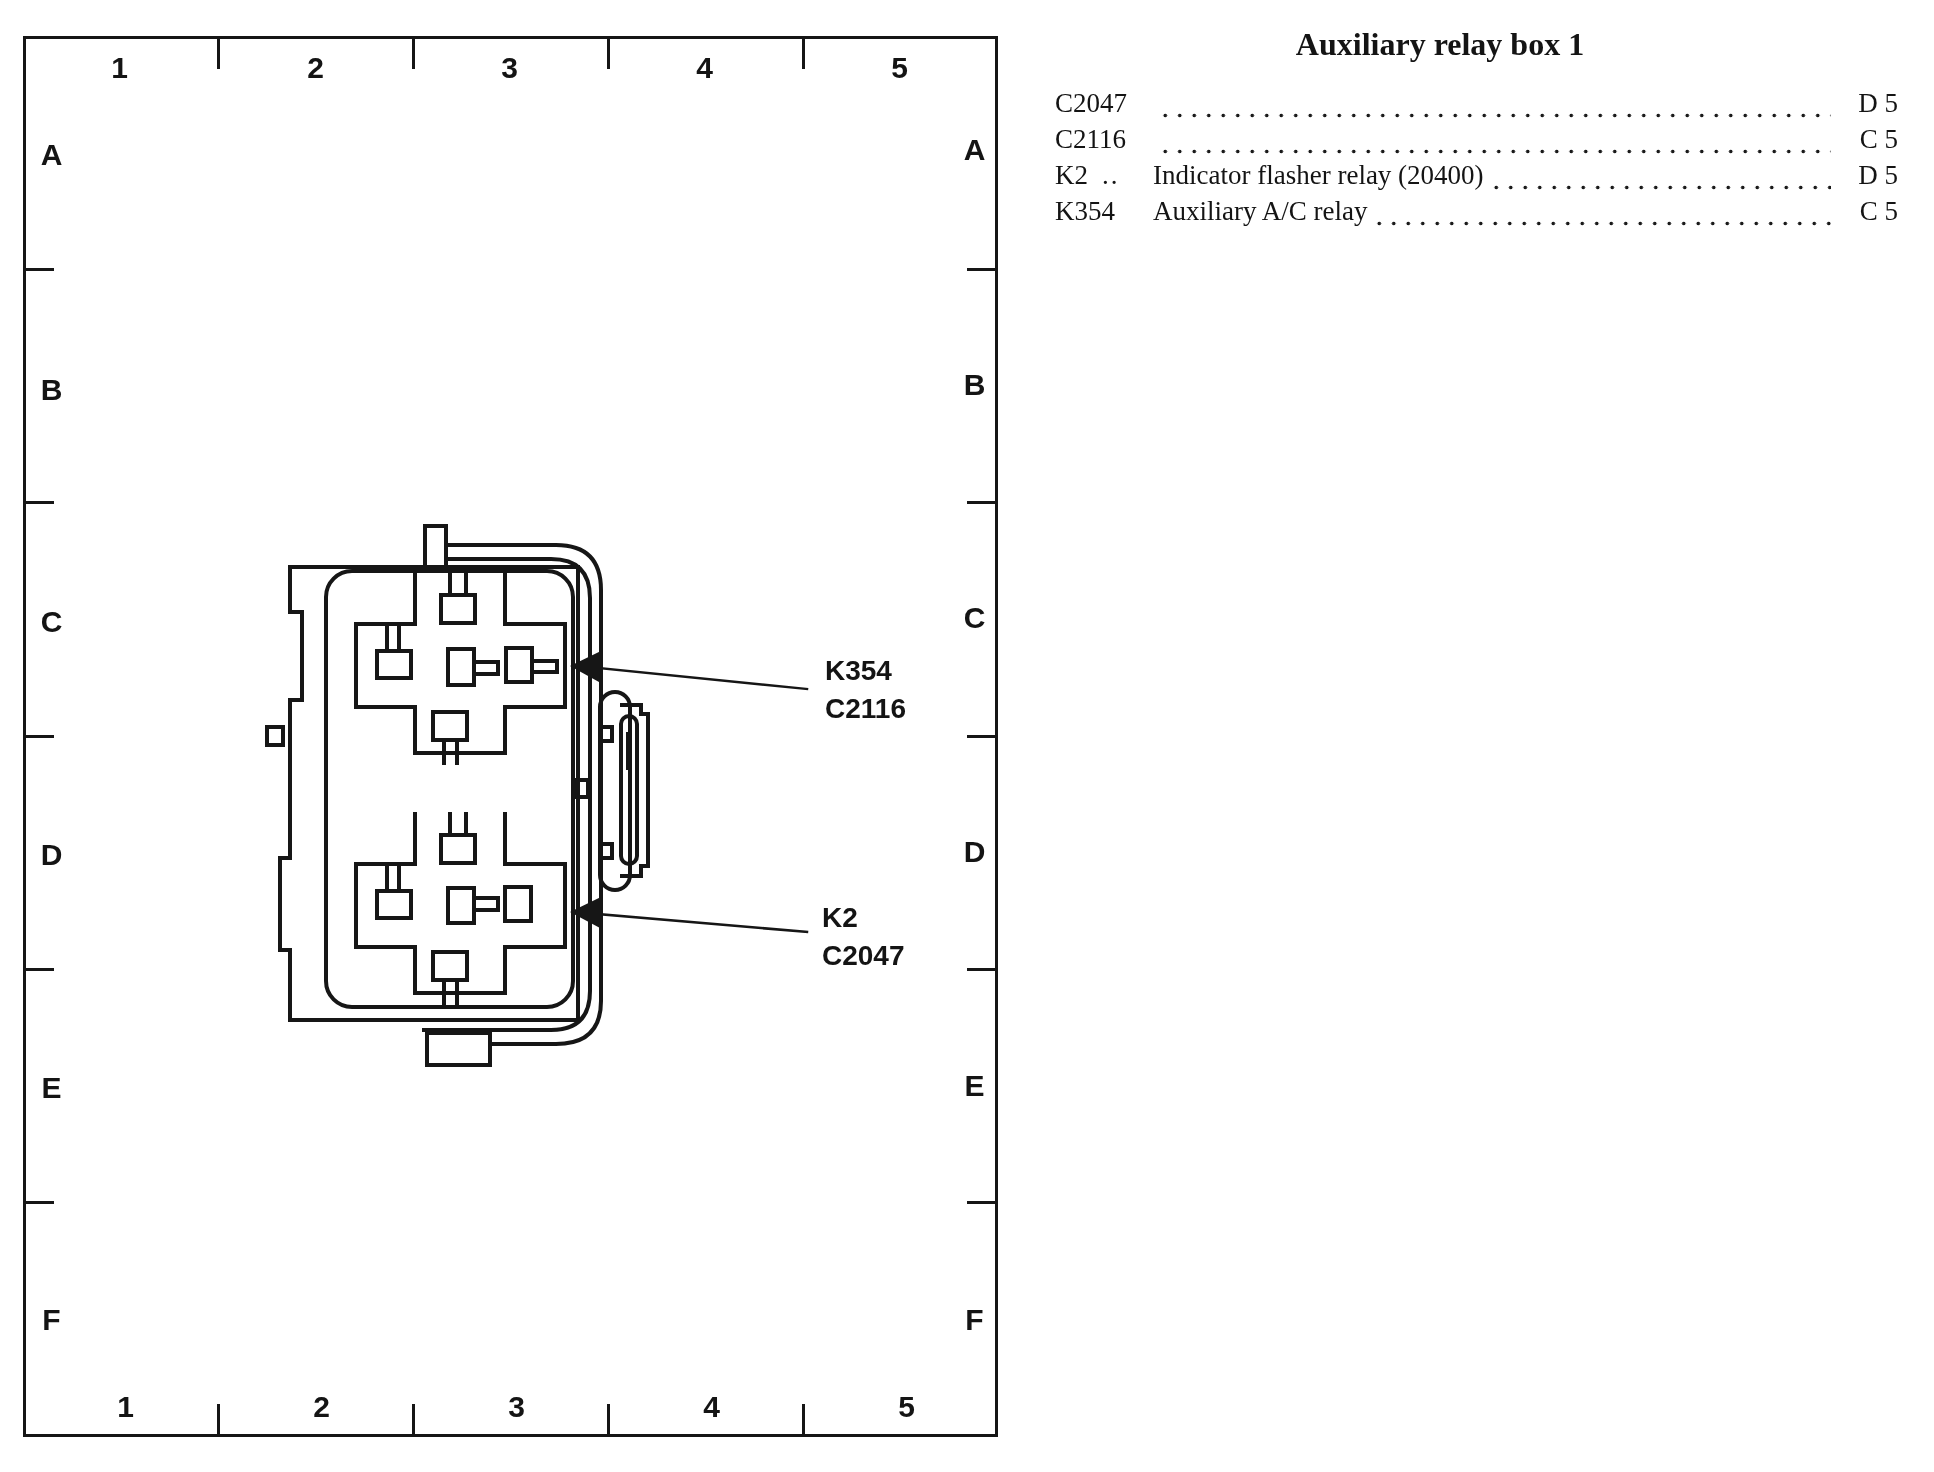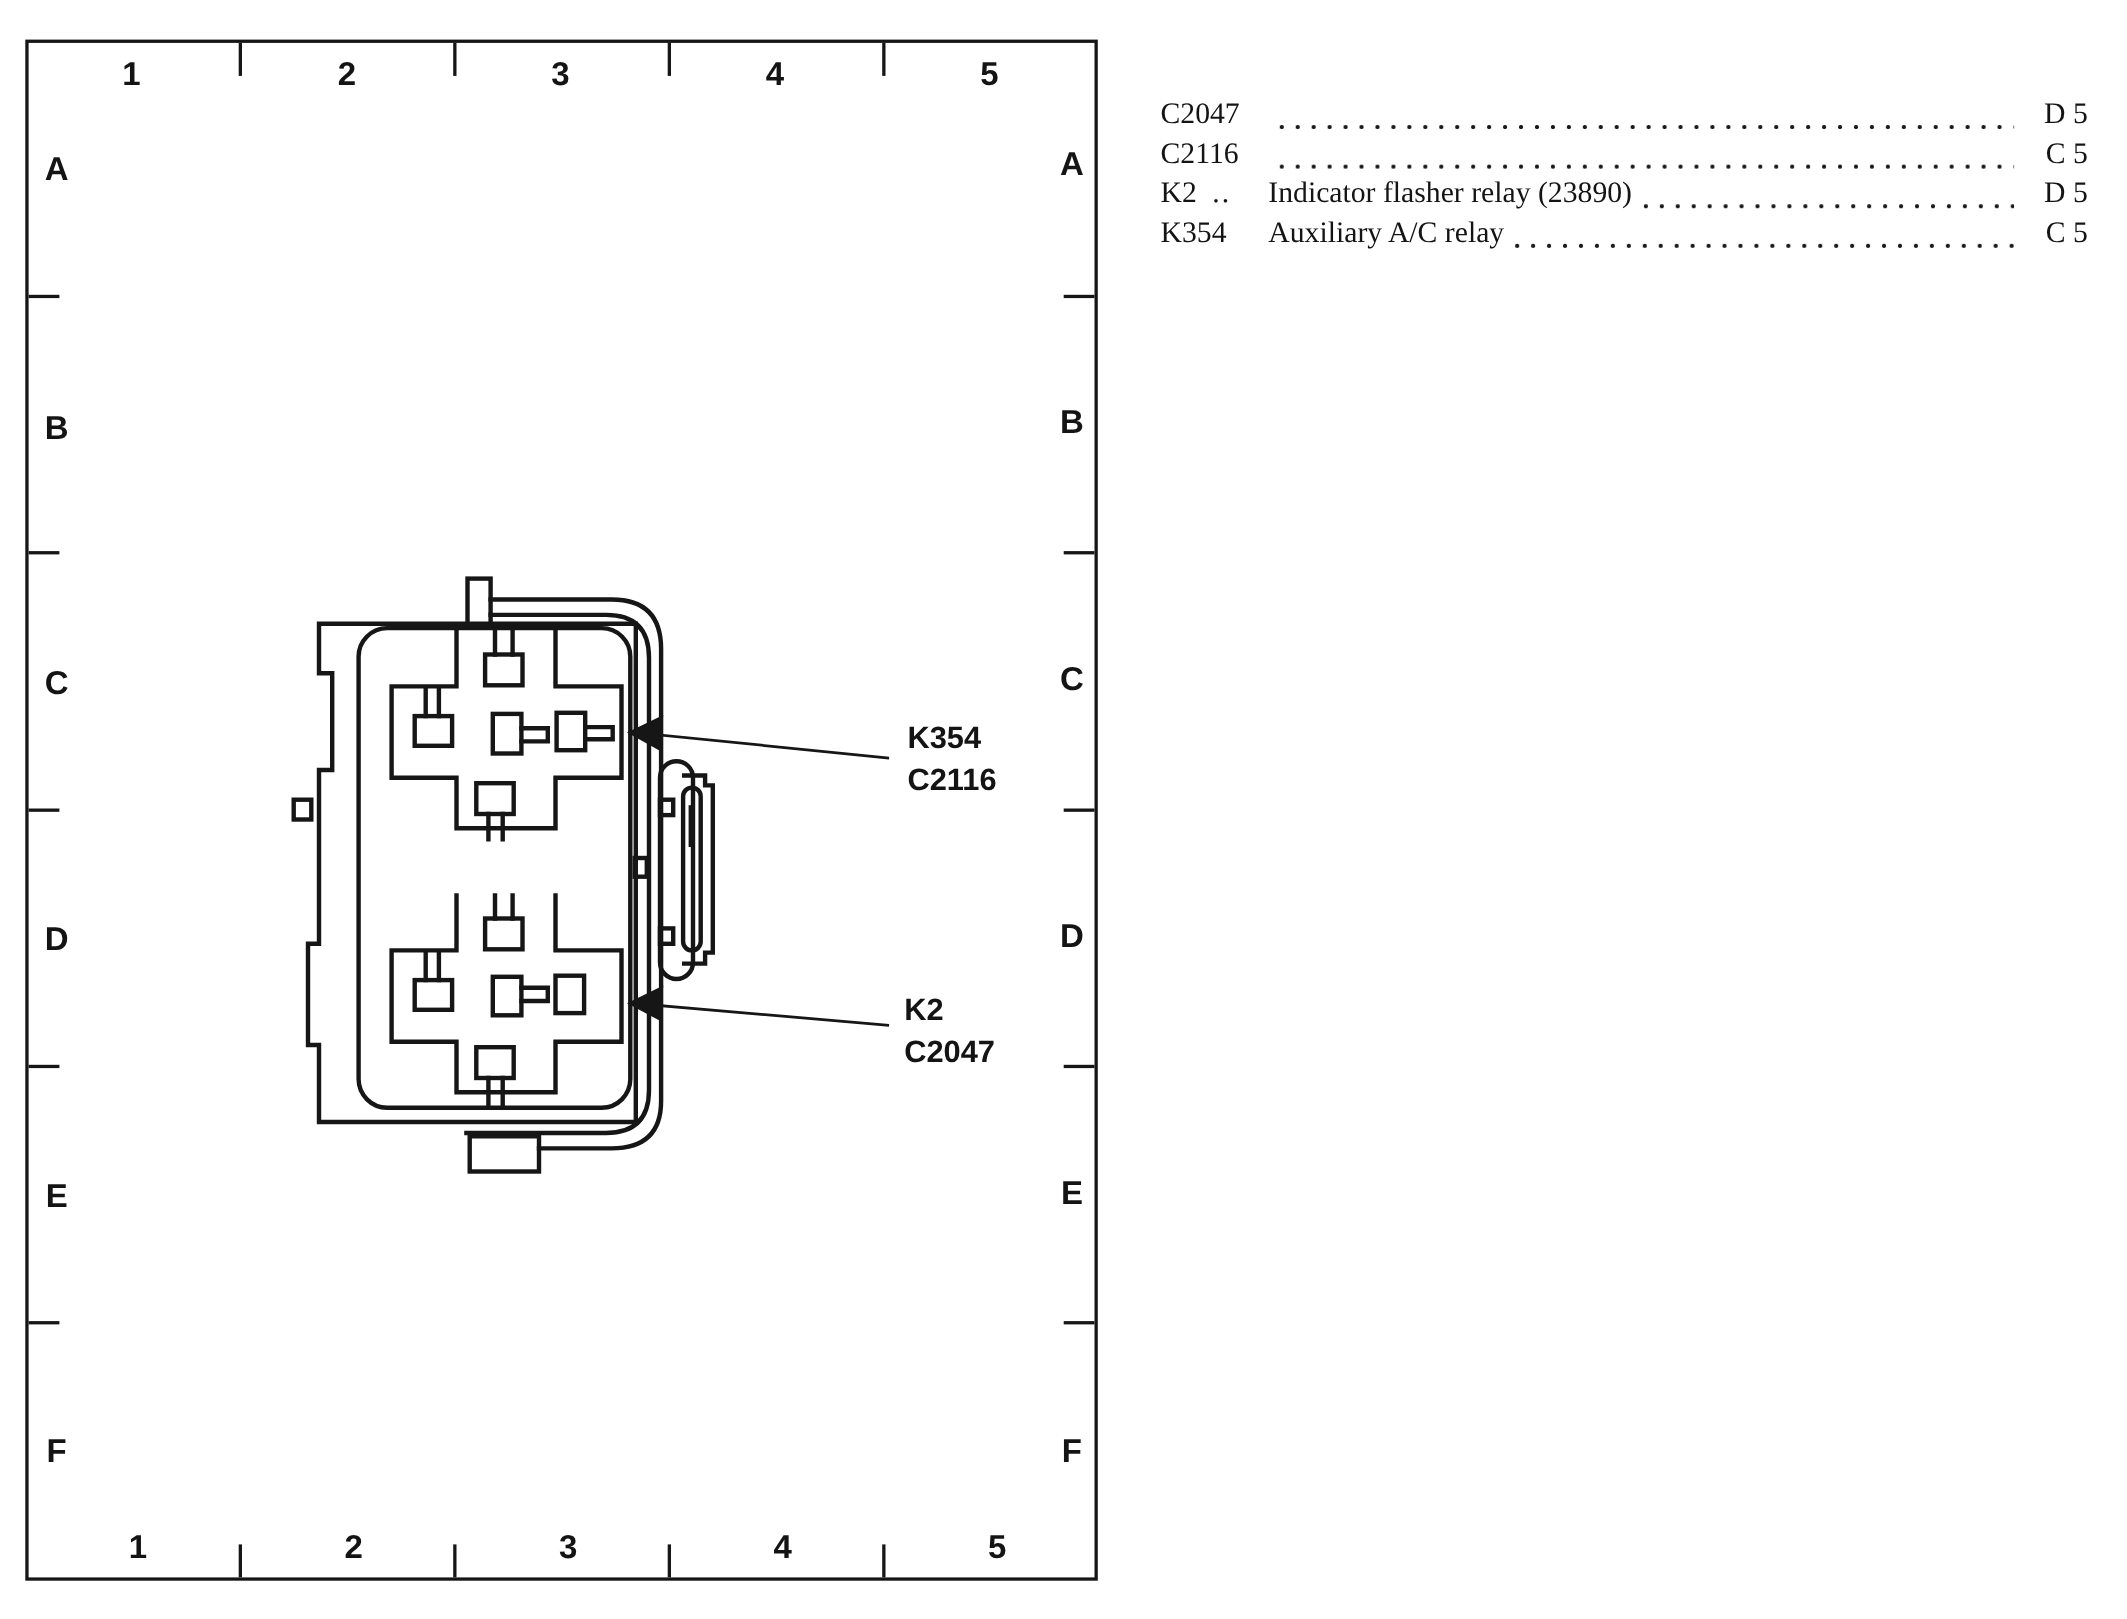--- a/index.html
+++ b/index.html
@@ -158,37 +158,38 @@
 
   <div class="callout" style="left:825px;top:652px;">
     <div>K354</div>
     <div>C2116</div>
   </div>
   <div class="callout" style="left:822px;top:899px;">
     <div>K2</div>
     <div>C2047</div>
   </div>
 
+  <div class="legend-title">Auxiliary relay box 1</div>
 
   <div class="legend">
     <div class="lrow">
       <span class="llabel"><span>C2047</span><span class="lfiller"></span></span>
       <span class="ldesc"></span>
       <span class="ldots"></span>
       <span class="lref">D 5</span>
     </div>
     <div class="lrow">
       <span class="llabel"><span>C2116</span><span class="lfiller"></span></span>
       <span class="ldesc"></span>
       <span class="ldots"></span>
       <span class="lref">C 5</span>
     </div>
     <div class="lrow">
       <span class="llabel"><span>K2</span><span class="lfiller">..</span></span>
-      <span class="ldesc">Indicator flasher relay (23890)</span>
+      <span class="ldesc">Indicator flasher relay (20400)</span>
       <span class="ldots"></span>
       <span class="lref">D 5</span>
     </div>
     <div class="lrow">
       <span class="llabel"><span>K354</span><span class="lfiller"></span></span>
       <span class="ldesc">Auxiliary A/C relay</span>
       <span class="ldots"></span>
       <span class="lref">C 5</span>
     </div>
   </div>

